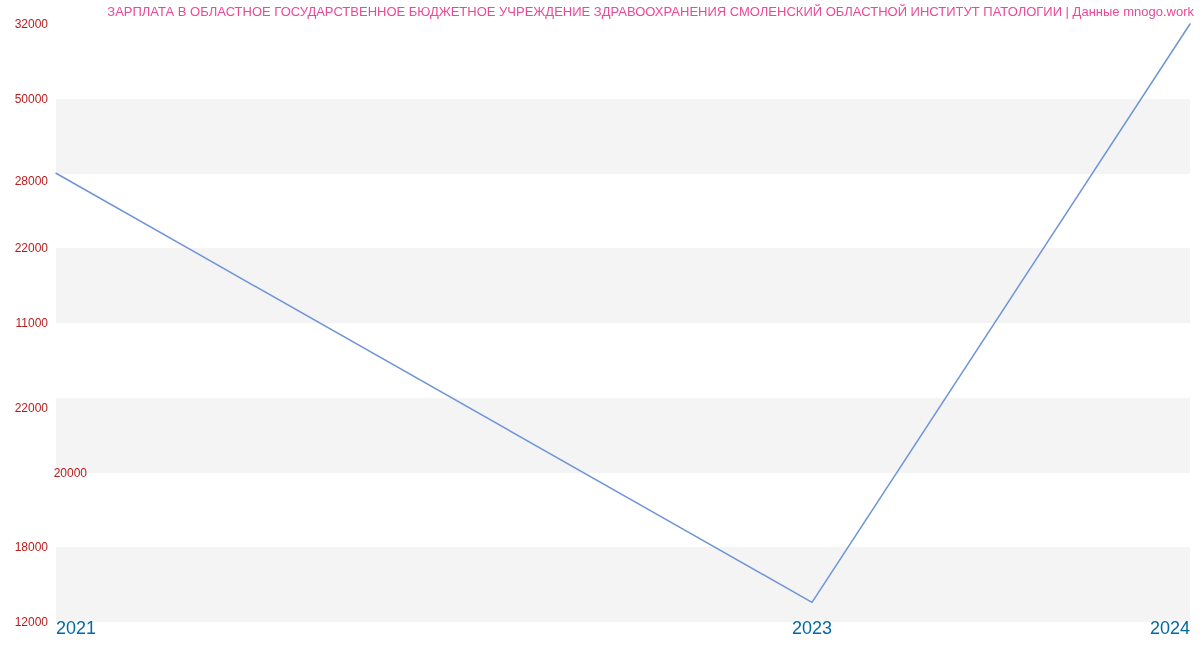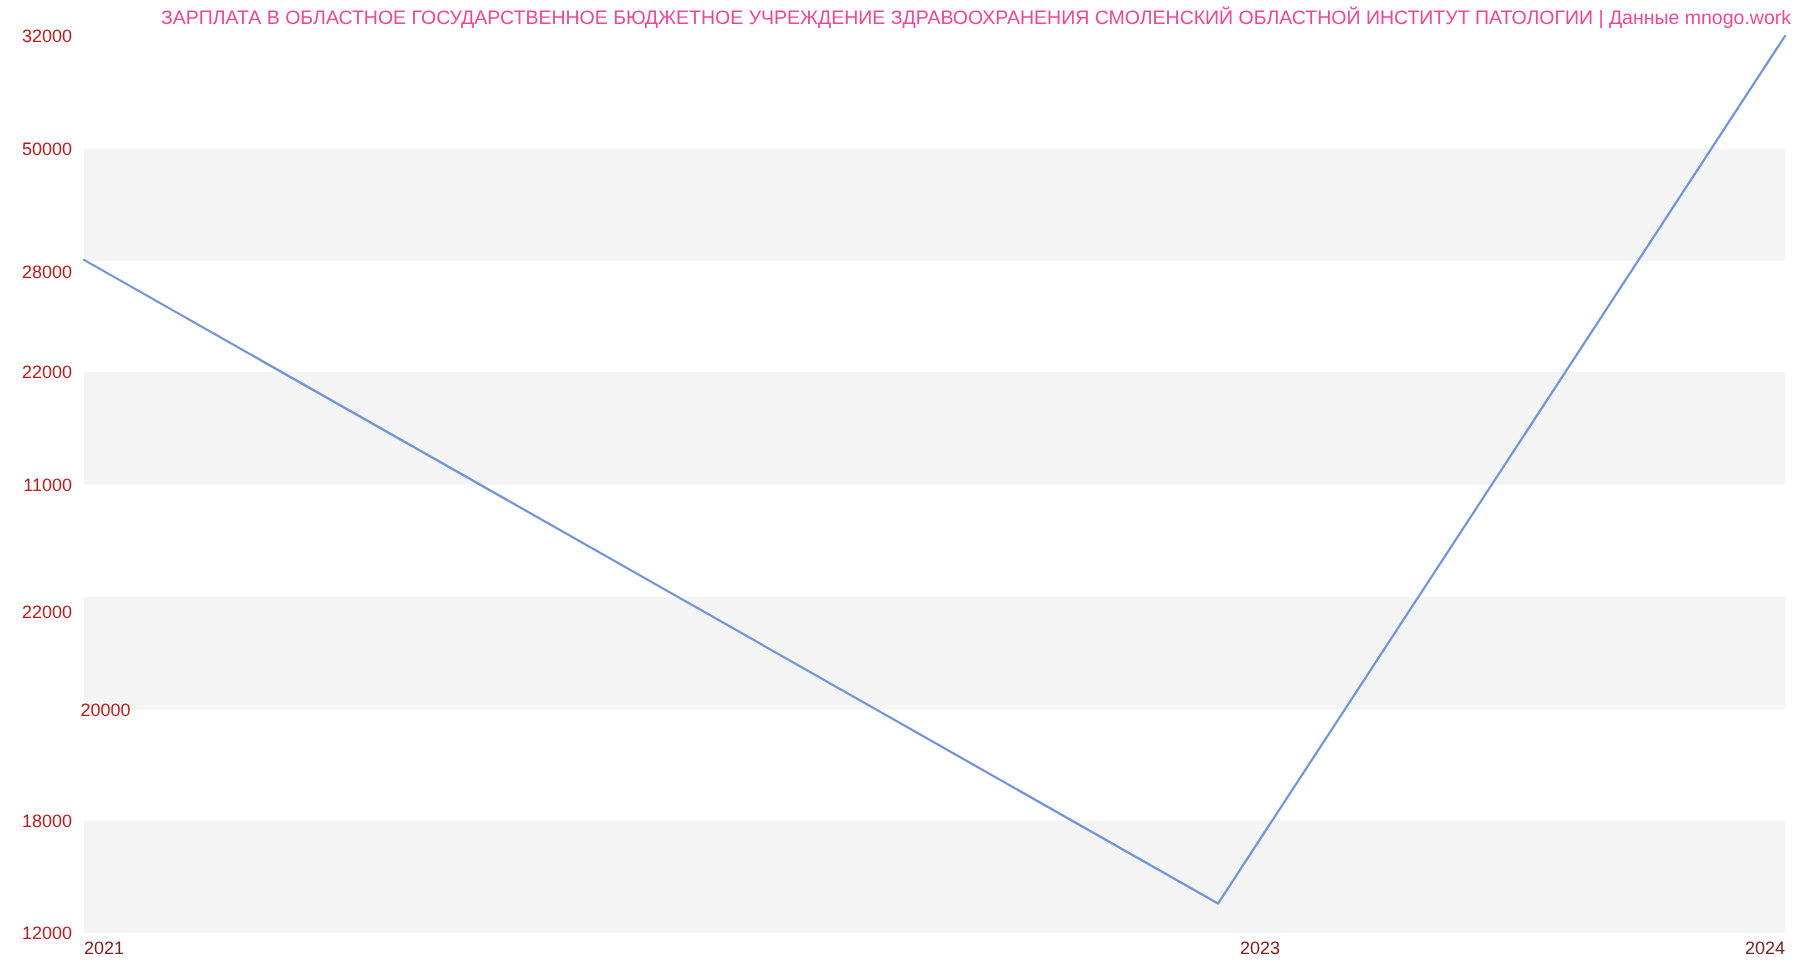--- a/index.html
+++ b/index.html
@@ -40,22 +40,22 @@
     left: -8px;
     transform: translate(-100%, -50%);
     font-size: 12px;
     color: #b91c1c;
     text-align: right;
   }
   .xtick {
     position: absolute;
     bottom: -18px;
     transform: translateX(-50%);
-    font-size: 12px;
-    color: #7f1d1d;
+    font-size: 18px;
+    color: #0369a1;
   }
   .xtick.first { transform: translateX(0); }
   .xtick.last  { transform: translateX(-100%); }
   svg.line {
     position: absolute;
     left: 0; top: 0;
     width: 100%; height: 100%;
     overflow: visible;
   }
   svg.line polyline {
@@ -82,15 +82,15 @@
 <div class="ytick" style="top: 598px;">12000</div>
     <div class="ytick" style="top: 523.25px;">18000</div>
     <div class="ytick" style="top: 448.5px; margin-left: 39px;">20000</div>
     <div class="ytick" style="top: 384px;">22000</div>
     <div class="ytick" style="top: 299px;">11000</div>
     <div class="ytick" style="top: 224.25px;">22000</div>
     <div class="ytick" style="top: 157px;">28000</div>
     <div class="ytick" style="top: 74.75px;">50000</div>
     <div class="ytick" style="top: 0px;">32000</div>
     <div class="xtick first" style="left: 0px;">2021</div>
-    <div class="xtick" style="left: 756px; margin-left: 28px;">2023</div>
+    <div class="xtick" style="left: 756px;">2023</div>
     <div class="xtick last" style="left: 1134px;">2024</div>
   </div>
 
 </body></html>

